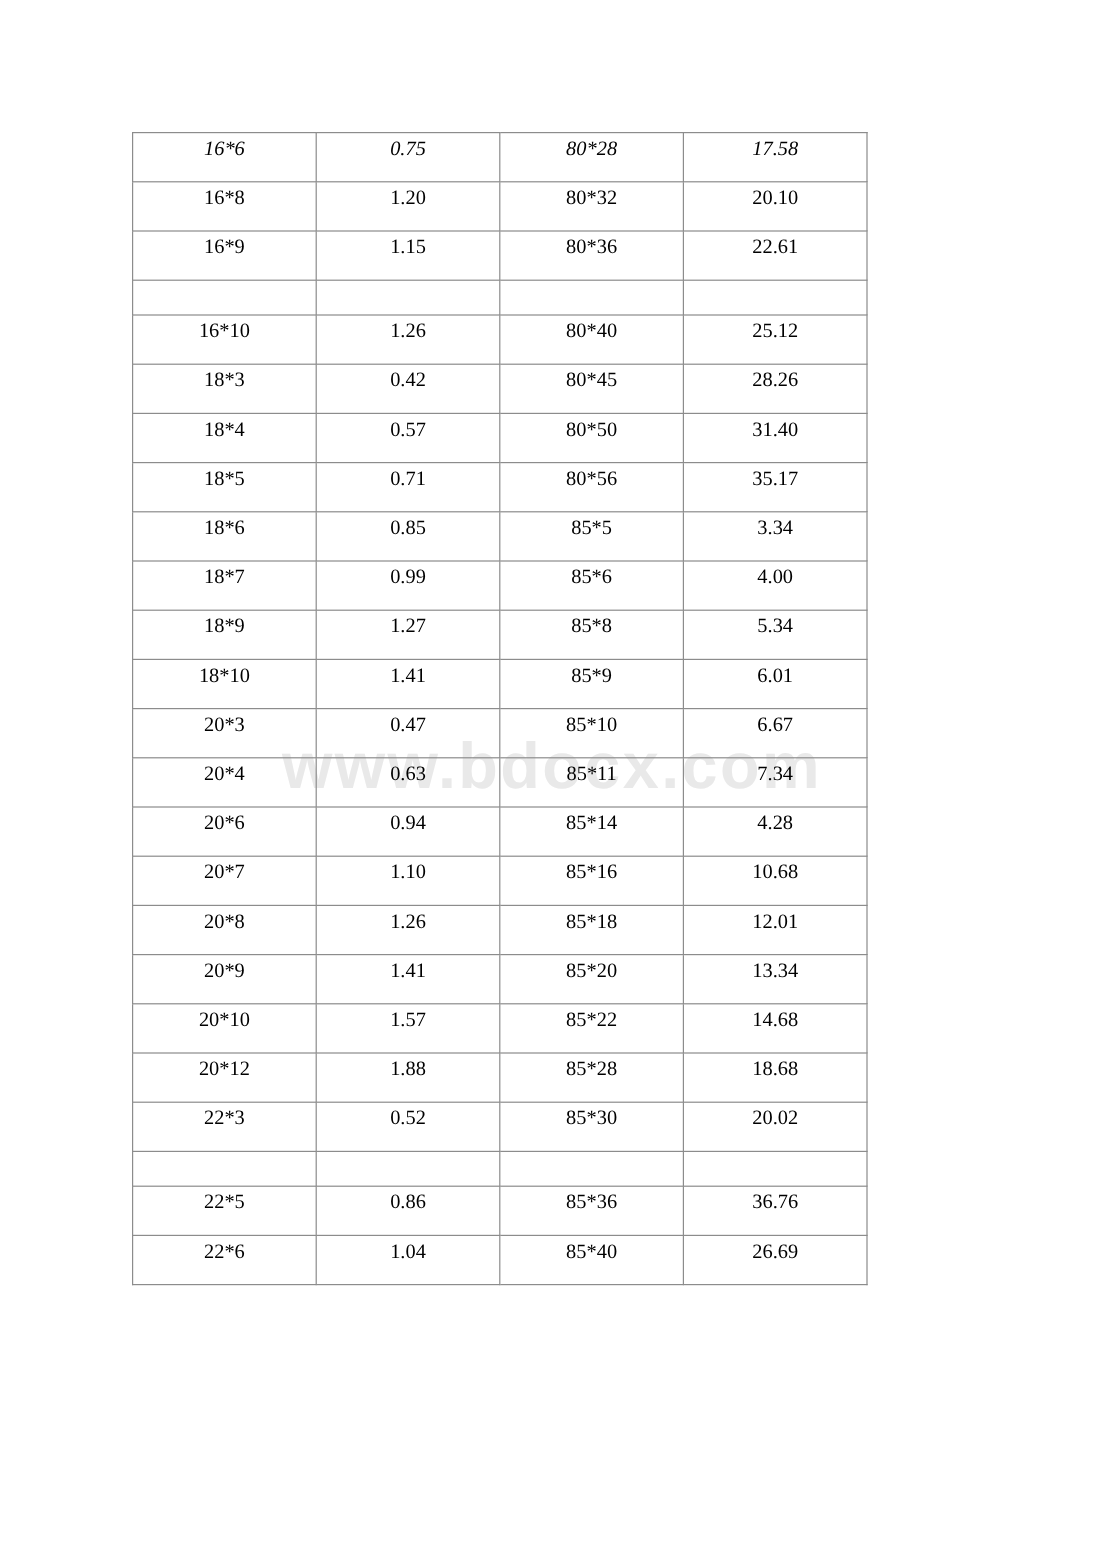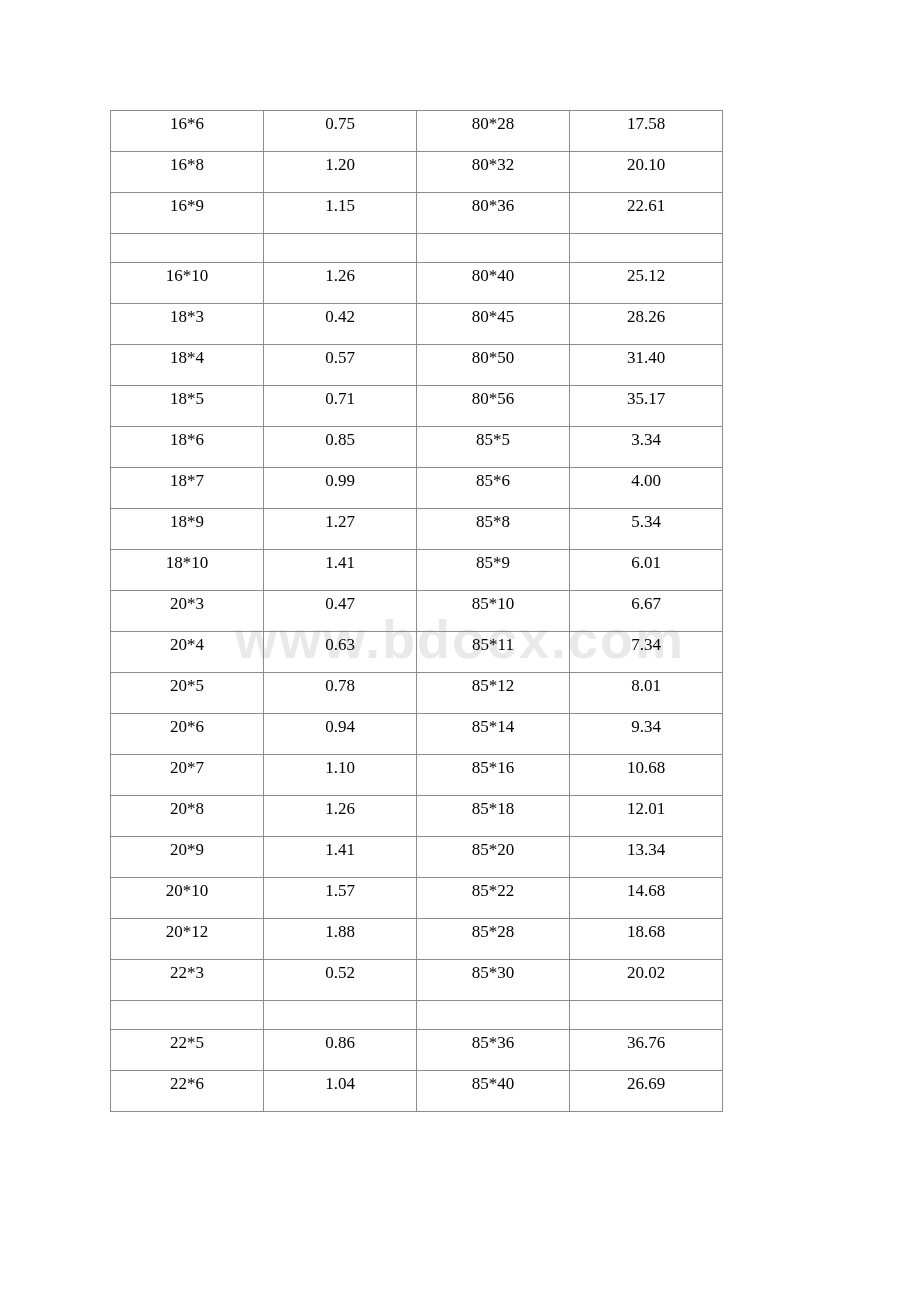--- a/index.html
+++ b/index.html
@@ -73,21 +73,21 @@
 
   table.spec tr.spacer td {
     height: 28px;
     padding: 0;
   }
 
   
   table.spec {
     outline: none;
   }
-  table.spec tr:first-child td { border-top-color: #8c8c8c; }
+  table.spec tr:first-child td { border-top-color: #8c8c8c; font-style: italic; }
 </style>
 </head>
 <body>
 
 <div class="page">
 
   <div class="watermark">www.bdocx.com</div>
 
   <div class="table-wrap">
     <table class="spec">
@@ -176,30 +176,24 @@
             <td>85*10</td>
             <td>6.67</td>
           </tr>
           <tr>
             <td>20*4</td>
             <td>0.63</td>
             <td>85*11</td>
             <td>7.34</td>
           </tr>
           <tr>
-            <td>20*5</td>
-            <td>0.78</td>
-            <td>85*12</td>
-            <td>8.01</td>
-          </tr>
-          <tr>
             <td>20*6</td>
             <td>0.94</td>
             <td>85*14</td>
-            <td>9.34</td>
+            <td>4.28</td>
           </tr>
           <tr>
             <td>20*7</td>
             <td>1.10</td>
             <td>85*16</td>
             <td>10.68</td>
           </tr>
           <tr>
             <td>20*8</td>
             <td>1.26</td>

